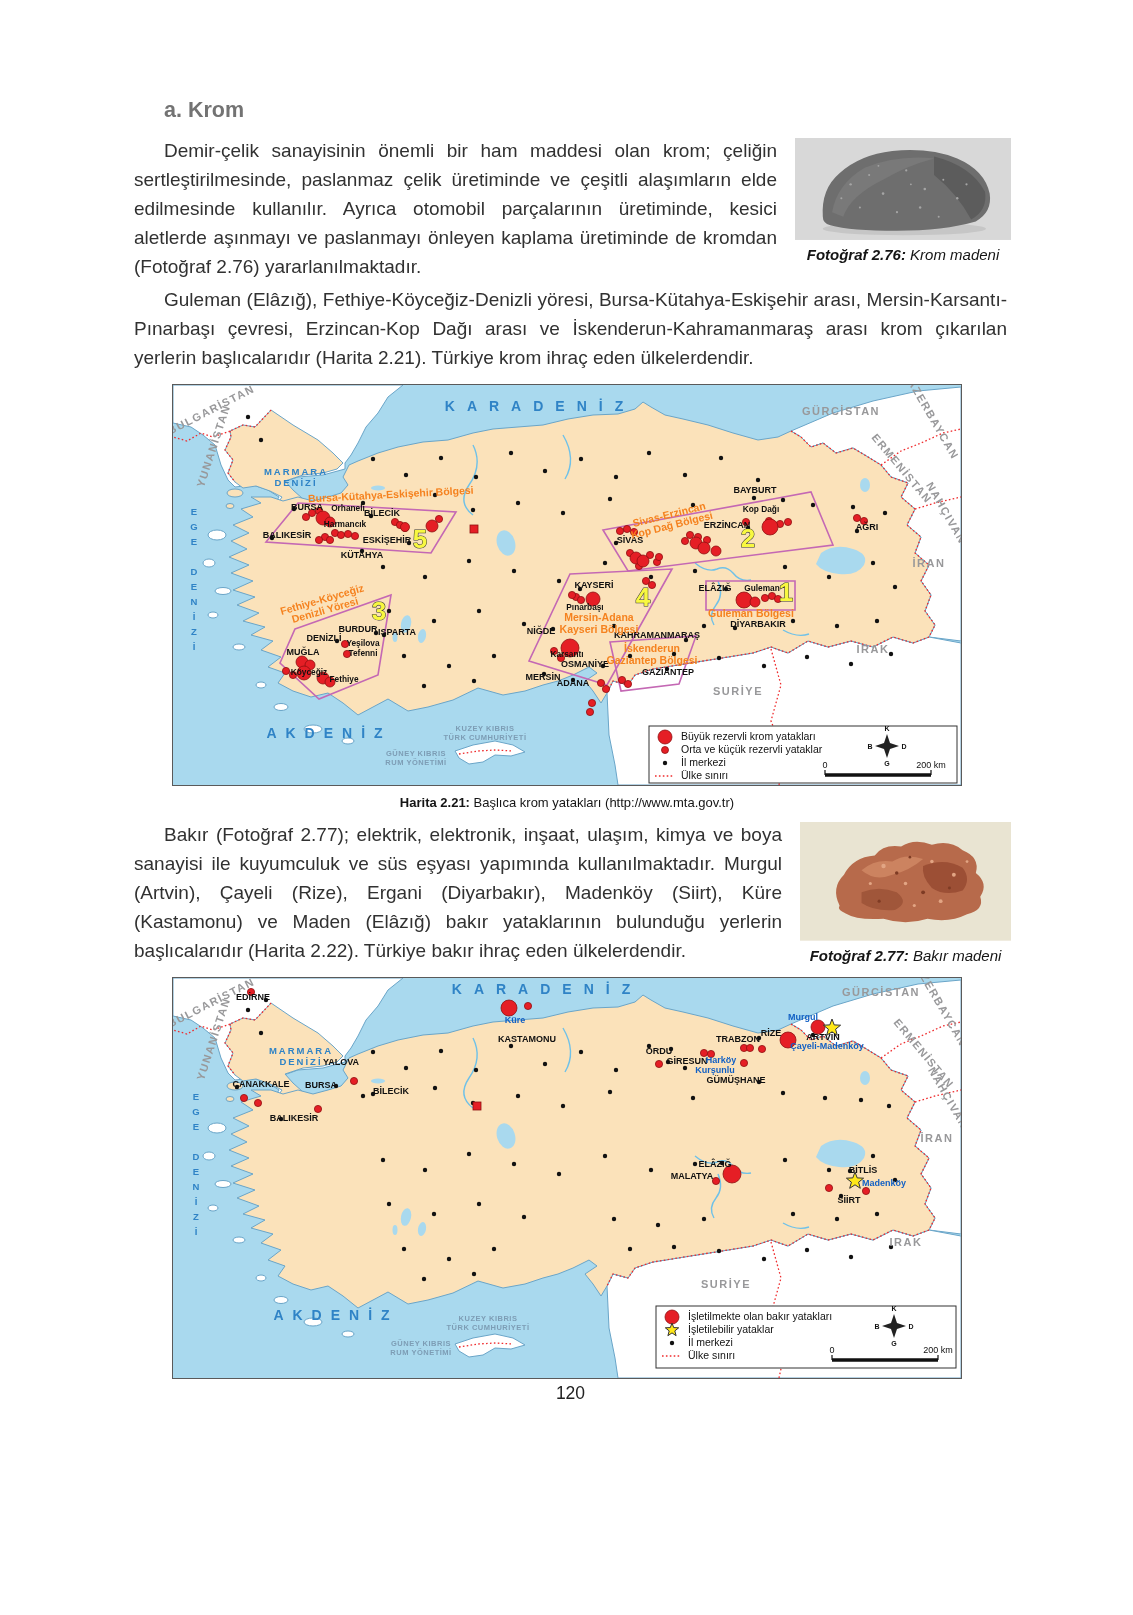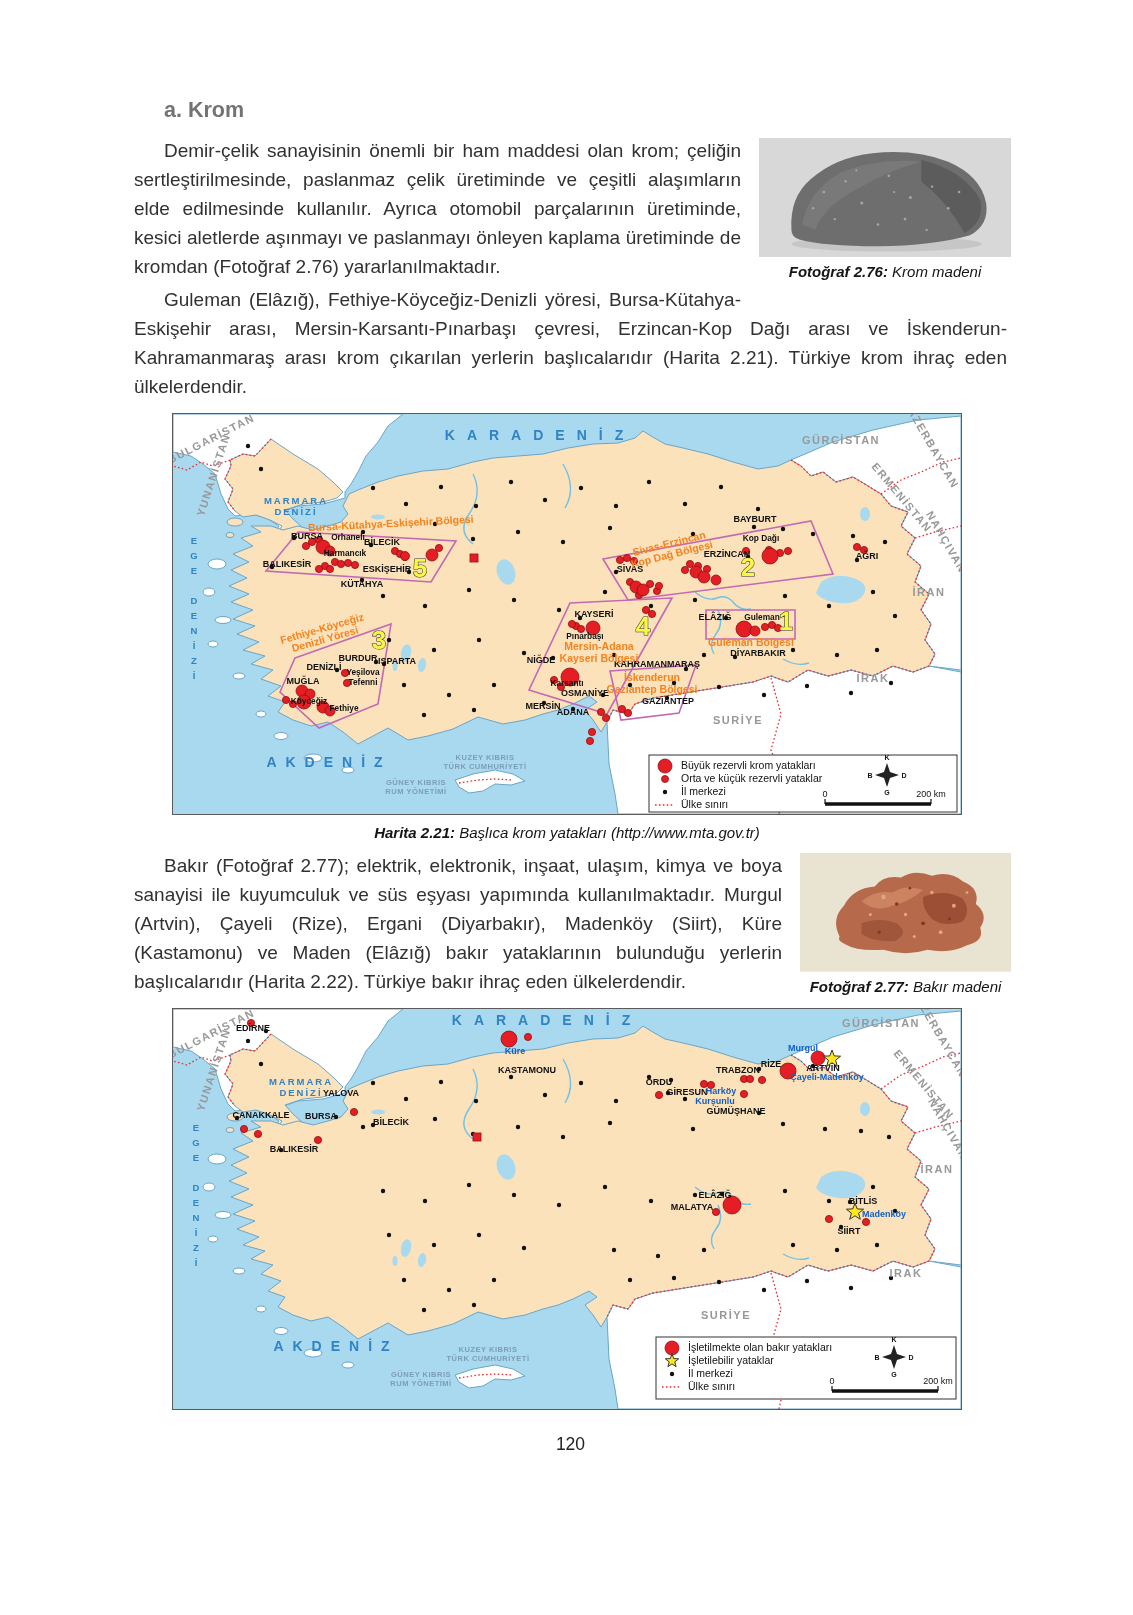--- a/index.html
+++ b/index.html
@@ -1,28 +1,28 @@
 <!DOCTYPE html>
 <html><head>
 <meta charset="utf-8">
 <style>
   html,body{margin:0;padding:0;background:#fff;}
   .page{width:1133px;height:1615px;box-sizing:border-box;padding:98px 122px 0 130px;
         font-family:"Liberation Sans",sans-serif;color:#333;background:#fff;overflow:hidden;position:relative;}
   h2.sec{color:#737373;font-size:21.5px;font-weight:bold;margin:0 0 13px 34px;}
   p.body{font-size:19px;line-height:29px;text-align:justify;text-indent:30px;margin:4px;color:#313131;}
-  .photo-float{float:right;width:252px;margin:2px 0 10px 18px;}
+  .photo-float{float:right;width:216px;margin:2px 0 10px 18px;}
   .photo-float svg{display:block;width:100%;height:auto;}
   .ph-cap{text-align:center;font-size:15px;font-style:italic;margin-top:6px;color:#151515;white-space:nowrap;}
   .ph-cap b{font-weight:bold;}
   .mapfig{clear:both;margin:12px 0 0 42px;width:790px;}
   .mapbox{border:1px solid #5a5a5a;line-height:0;background:#a9d9ee;}
-  .map-cap{text-align:center;font-size:15px;font-style:italic;margin:9px 0 10px;color:#151515;}
+  .map-cap{text-align:center;font-size:13px;margin:9px 0 10px;color:#151515;}
   .map-cap b{font-weight:bold;}
-  .pagenum{text-align:center;font-size:17.5px;margin-top:24px;color:#222;}
+  .pagenum{text-align:center;font-size:17.5px;margin-top:4px;color:#222;}
   
   .mapsvg text{font-family:"Liberation Sans",sans-serif;}
   .coast{stroke:#6aa5c8;stroke-width:1;}
   .cborder{stroke:#ef2b2d;stroke-width:1.3;stroke-dasharray:1.6 2.3;fill:none;}
   .river{stroke:#6fc1e8;stroke-width:1.4;fill:none;}
   .dep{fill:#e51e25;stroke:#8f0f10;stroke-width:0.8;}
   .ildot{fill:#111;stroke:none;}
   .star{fill:#ffe818;stroke:#333;stroke-width:1;}
   .regpoly{fill:none;stroke:#c468b4;stroke-width:1.6;}
   .legbox{fill:#fff;stroke:#333;stroke-width:1;}

